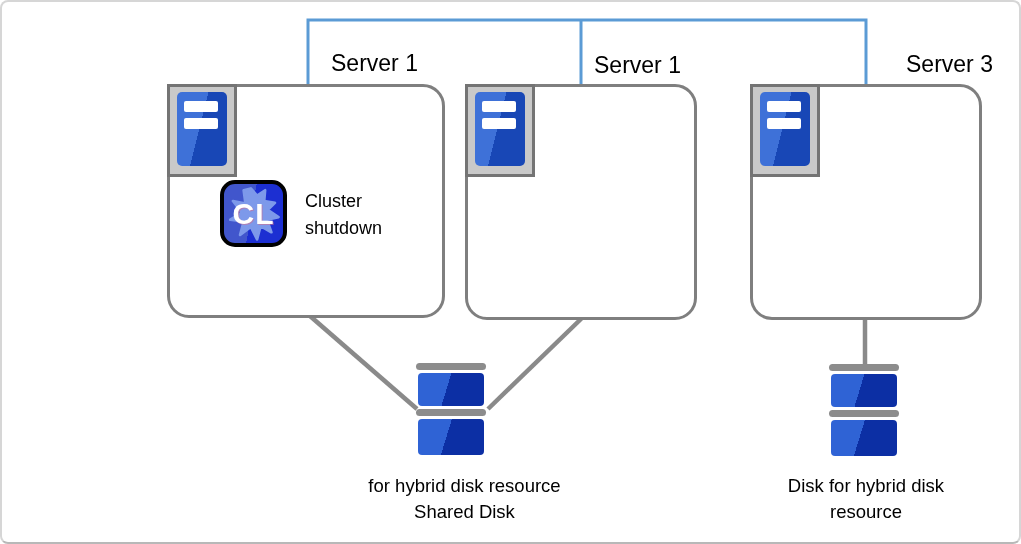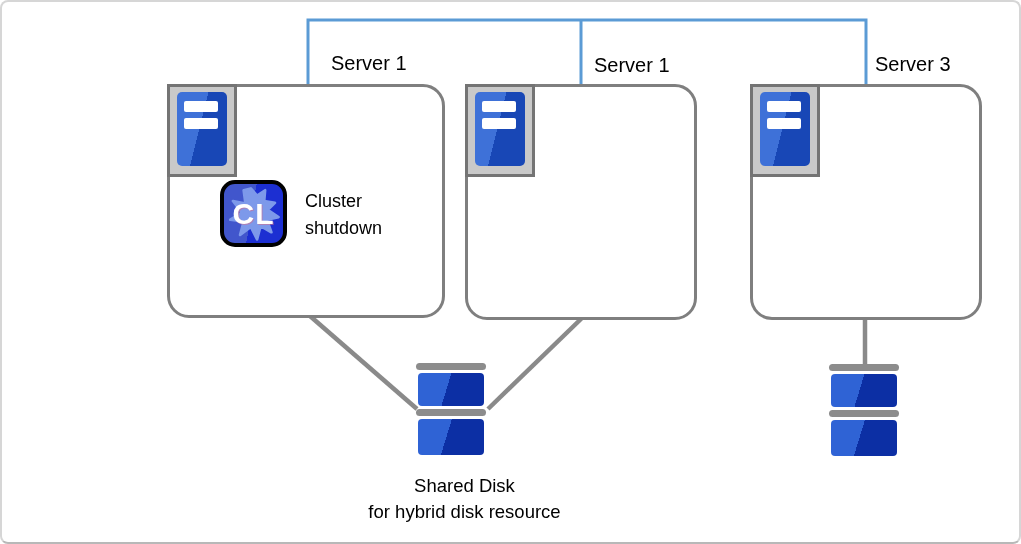--- a/index.html
+++ b/index.html
@@ -51,27 +51,27 @@
     position:absolute;left:7px;
     width:34px;height:11px;
     background:#ffffff;border-radius:2px;
   }
   .tower .bar.b1{top:9px;}
   .tower .bar.b2{top:26px;}
 
   
   .node-label{
     position:absolute;
-    font-size:20px;line-height:22px;
+    font-size:23px;line-height:22px;
     white-space:nowrap;
     z-index:3;
   }
   .node-label.l1{left:329px;top:50px;}
   .node-label.l2{left:592px;top:52px;}
-  .node-label.l3{left:873px;top:51px;}
+  .node-label.l3{left:904px;top:51px;}
 
   
   .cl-badge{
     position:absolute;left:218px;top:178px;
     width:67px;height:67px;
     border:4px solid #000000;
     border-radius:15px;
     box-sizing:border-box;
     background:linear-gradient(100deg,#4156cc 47%,#1c2fd2 47%);
     overflow:hidden;
@@ -181,17 +181,21 @@
   </div>
 
   <div class="disk hybrid">
     <div class="cap"></div>
     <div class="platter p1"></div>
     <div class="cap"></div>
     <div class="platter p2"></div>
   </div>
 
   <div class="disk-caption c1">
+    <div>for hybrid disk resource</div>
     <div>Shared Disk</div>
-    <div>for hybrid disk resource</div>
+  </div>
+  <div class="disk-caption c2">
+    <div>Disk for hybrid disk</div>
+    <div>resource</div>
   </div>
 
 </div>
 
 </body></html>

